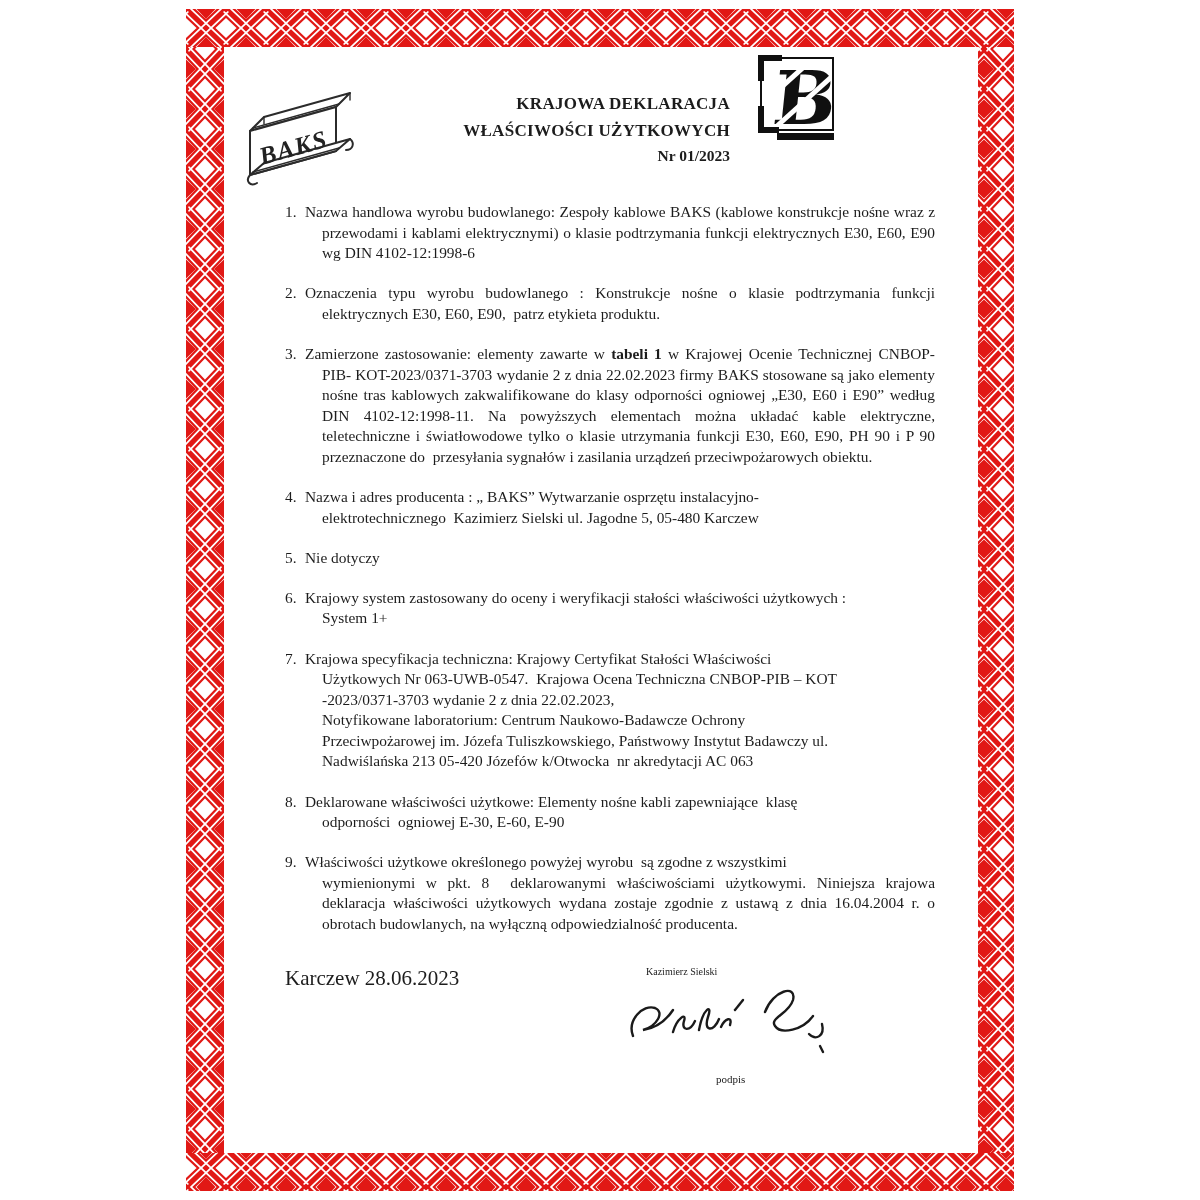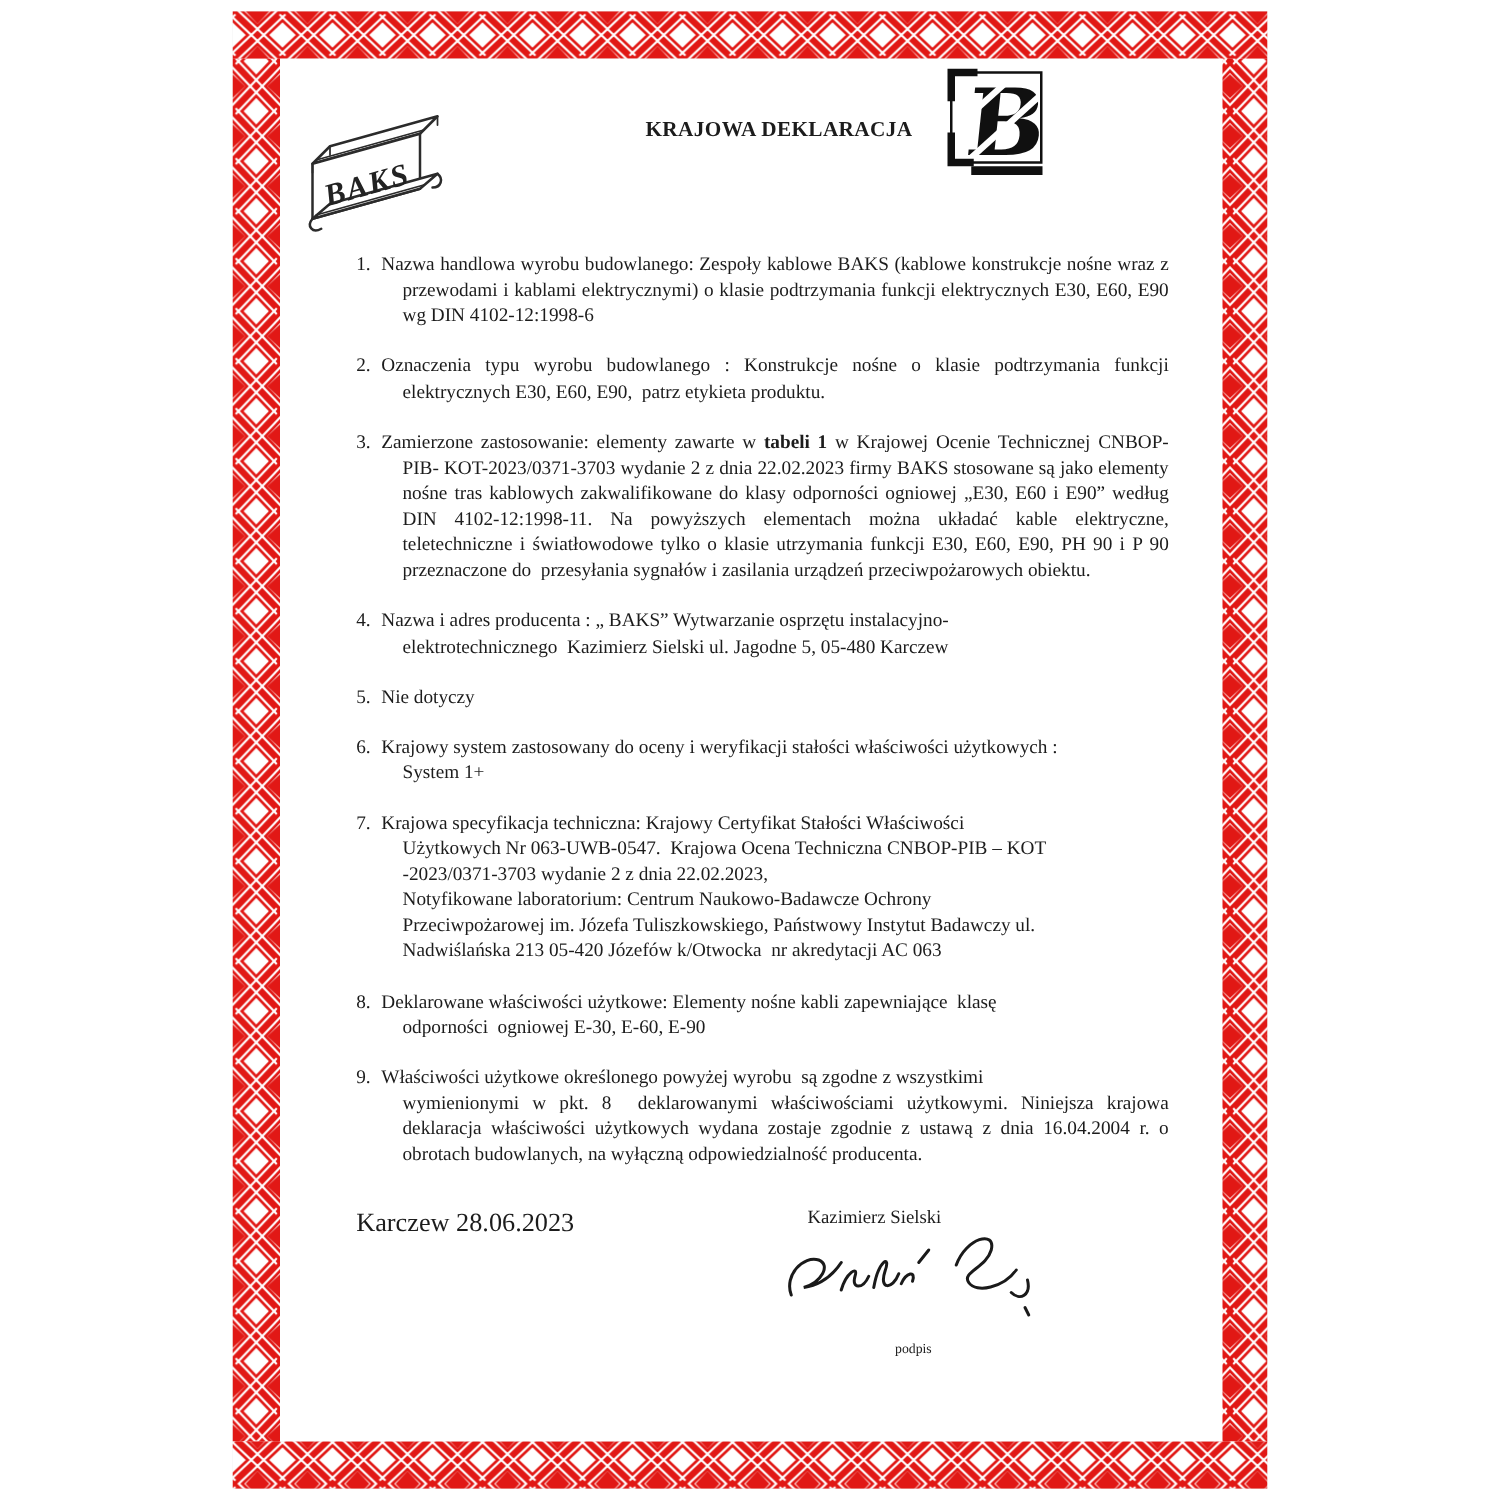--- a/index.html
+++ b/index.html
@@ -19,21 +19,21 @@
   .b-logo{position:absolute;left:528px;top:4px;width:96px;height:112px;}
   
   .list{position:absolute;left:61px;top:155px;width:650px;font-size:15.4px;line-height:20.6px;}
   .item{position:relative;padding-left:37px;margin-bottom:19.5px;text-align:justify;}
   .item .num{position:absolute;left:0;top:0;}
   .item .txt{display:block;white-space:pre-wrap;text-indent:-17px;}
   .item .txt b{font-weight:bold;}
   
   .footer-date{position:absolute;left:61px;top:919px;font-size:21px;}
   .sig-block{position:absolute;left:415px;top:919px;width:260px;height:130px;}
-  .sig-name{font-size:15px;position:absolute;left:7px;top:0;white-space:nowrap;}
+  .sig-name{font-size:10px;position:absolute;left:7px;top:0;white-space:nowrap;}
   .sig-scrawl{position:absolute;left:-22px;top:8px;}
   .sig-caption{position:absolute;left:55px;top:107px;font-size:11px;color:#222;margin-left:22px;}
 </style>
 </head>
 <body>
 
 <svg class="frame-svg" width="828" height="1182" viewBox="0 0 828 1182" aria-hidden="true">
   <defs>
     <pattern id="braid-h" width="40" height="38" patternUnits="userSpaceOnUse">
       <rect width="40" height="38" fill="#ffffff"></rect>
@@ -88,20 +88,22 @@
       <path d="M114,36 L114,43 M28,60 L28,67" fill="none" stroke-width="1.4"></path>
       <path d="M114,82 C119,86 117,93 110,93" fill="none"></path>
       <path d="M14,118 C9,124 14,130 21,126" fill="none"></path>
       <path d="M14,74 L14,81" fill="none" stroke-width="1.4"></path>
     </g>
     <text transform="translate(26,108) rotate(-15.6)" font-family="'Liberation Serif',serif" font-size="25" font-style="italic" font-weight="bold" letter-spacing="1.5" fill="#222222">BAKS</text>
   </svg>
 
   <div class="title-block">
     <div class="title-line">KRAJOWA DEKLARACJA</div>
+    <div class="title-line">WŁAŚCIWOŚCI UŻYTKOWYCH</div>
+    <div class="title-nr">Nr 01/2023</div>
   </div>
 
   <svg class="b-logo" viewBox="0 0 96 112" aria-hidden="true">
     <g transform="translate(19,73) skewX(-6)">
       <text x="0" y="0" font-family="'DejaVu Serif',serif" font-size="74" font-weight="bold" fill="#101010">B</text>
     </g>
     <g fill="#ffffff" transform="rotate(-42 46 42)">
       <rect x="2" y="24" width="86" height="5"></rect>
       <rect x="2" y="50" width="86" height="5"></rect>
     </g>

